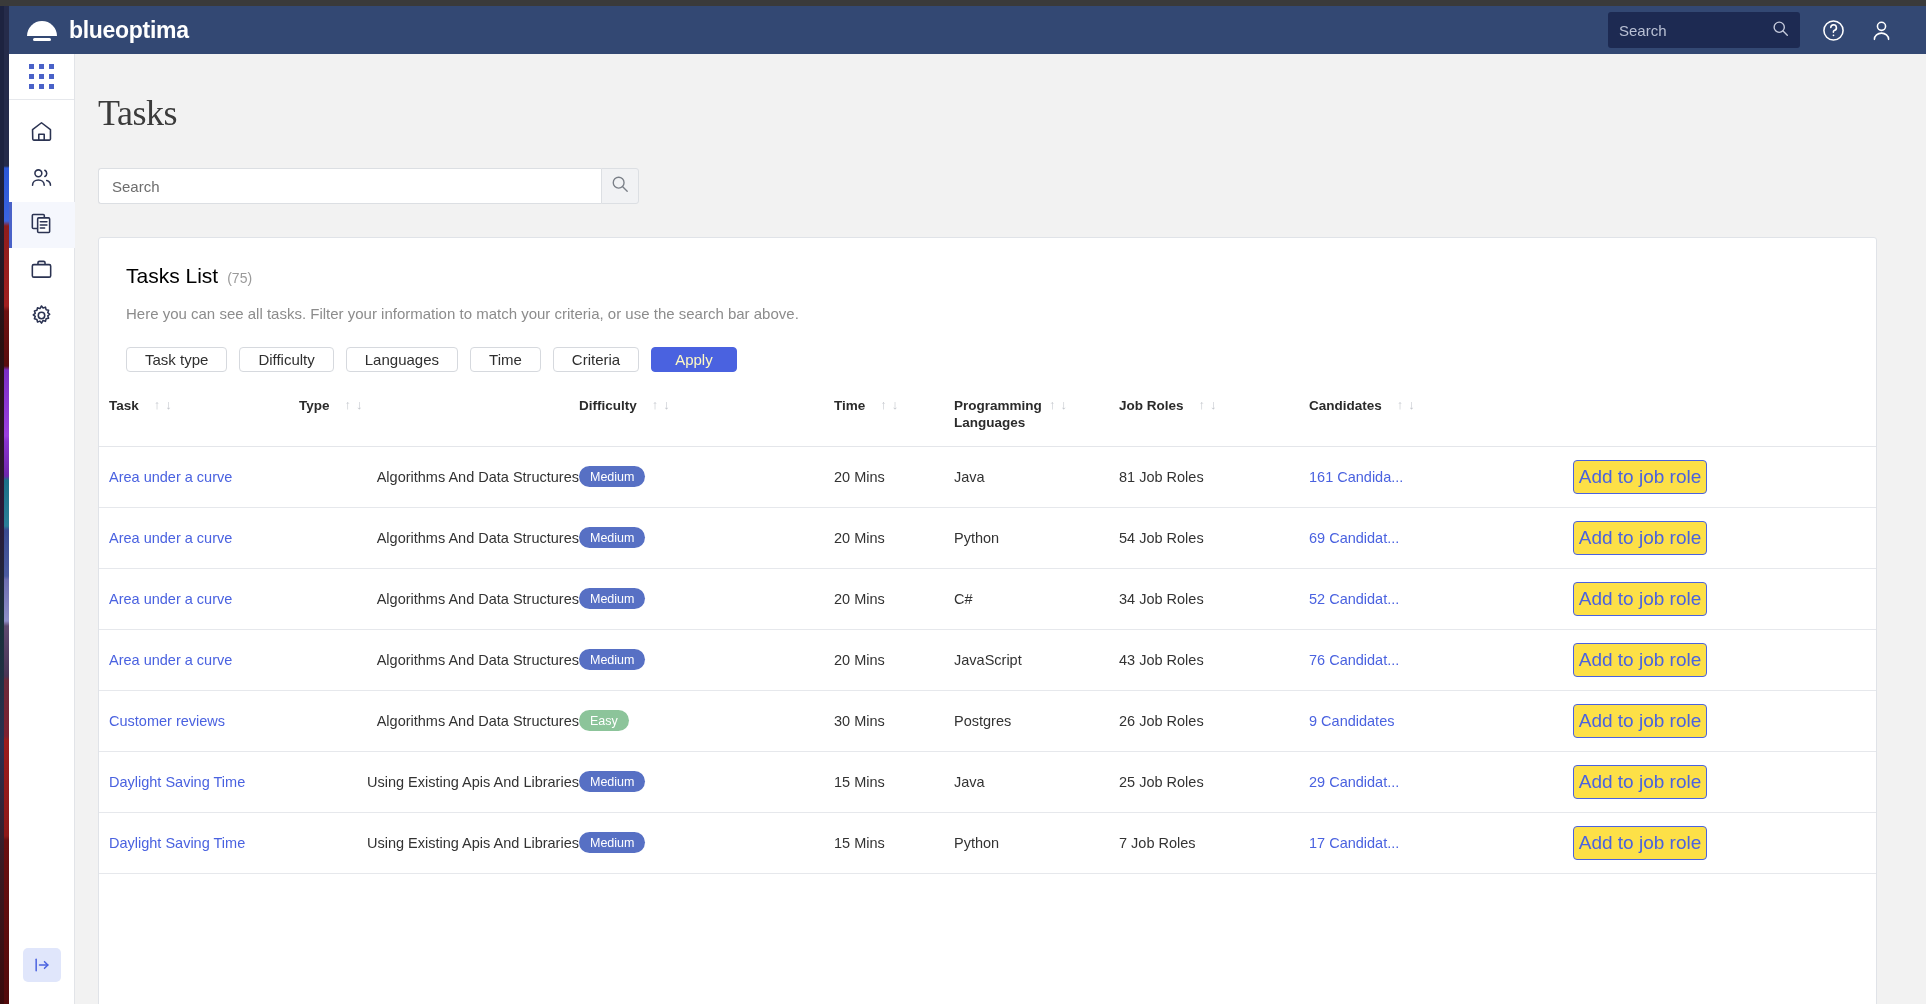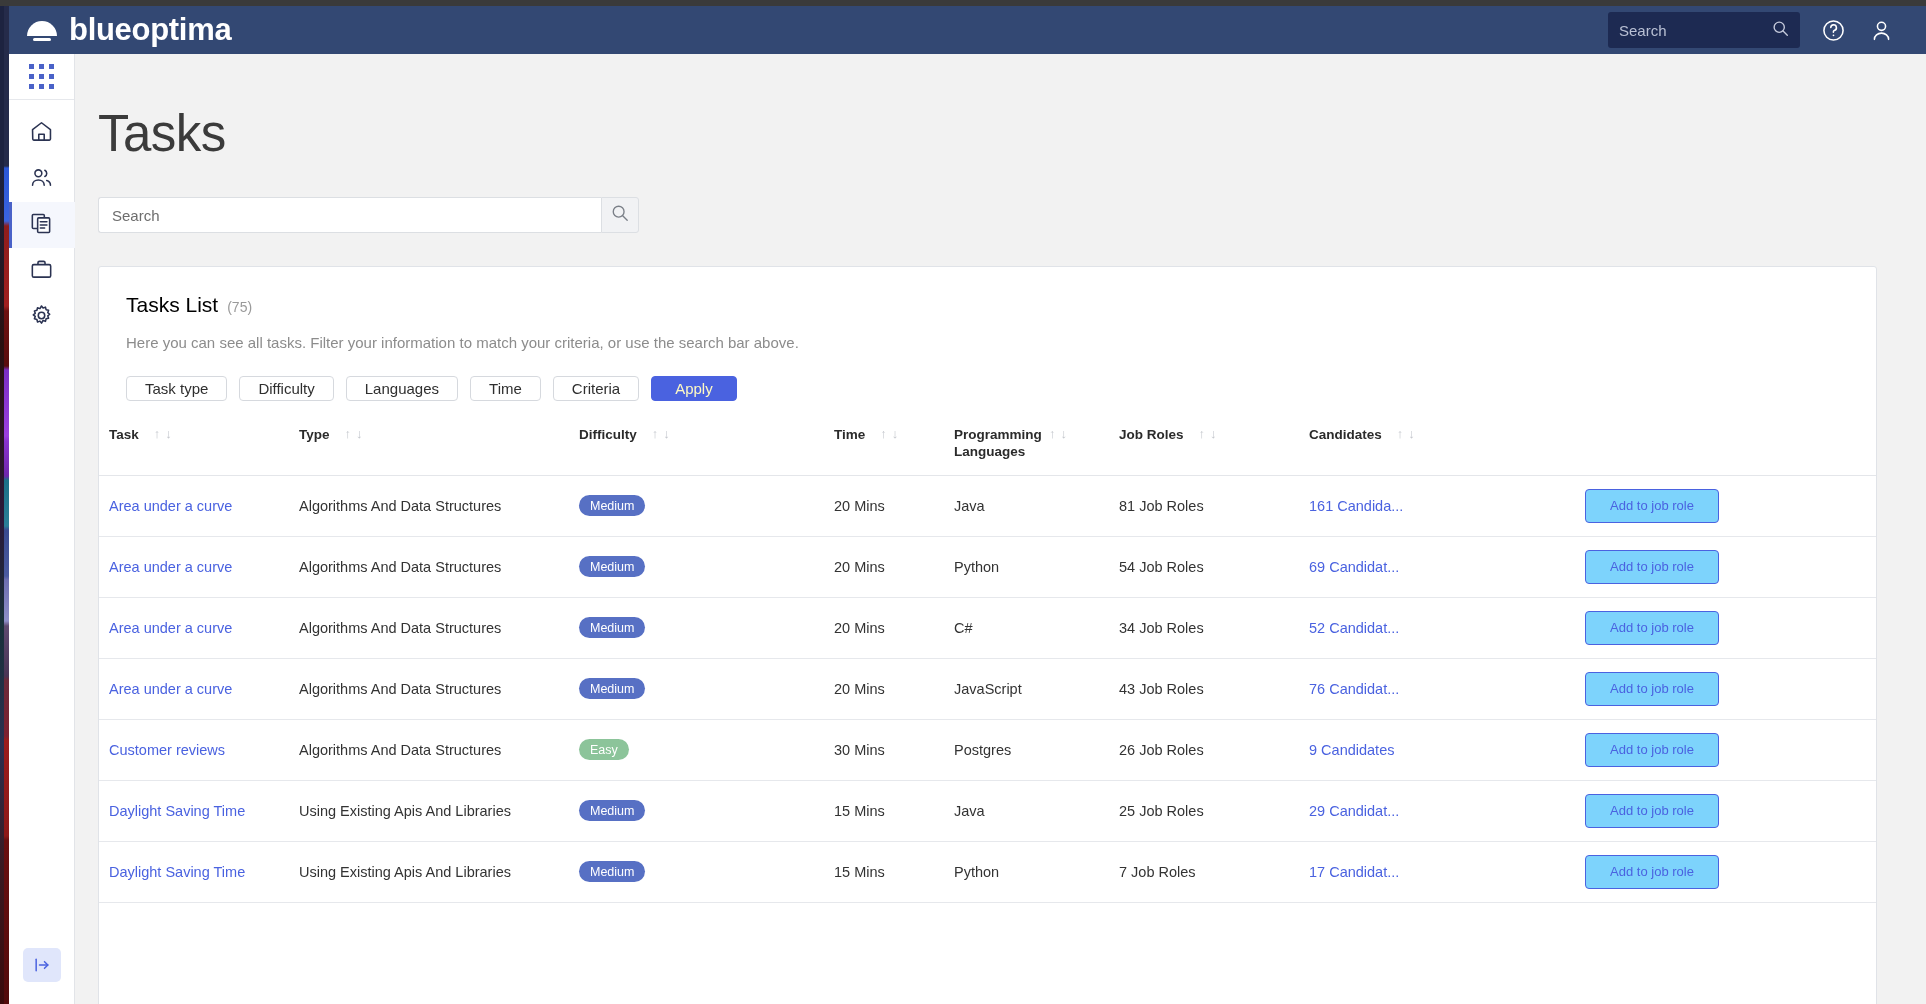--- a/index.html
+++ b/index.html
@@ -57,21 +57,21 @@
   .brand-mark::before {
     content: ""; position: absolute; left: 1px; top: 7px;
     width: 30px; height: 15px; background: #fff;
     border-radius: 15px 15px 0 0;
   }
   .brand-mark::after {
     content: ""; position: absolute; left: 7px; top: 24px;
     width: 18px; height: 3px; background: #fff; border-radius: 2px;
   }
   .brand-name {
-    color: #ffffff; font-size: 31px; font-weight: 700; letter-spacing: -0.3px;
+    color: #ffffff; font-size: 23px; font-weight: 700; letter-spacing: -0.3px;
   }
   .header-right {
     margin-left: auto; display: flex; align-items: center; gap: 18px; margin-right: 30px;
   }
   .hdr-search {
     width: 192px; height: 36px; background: #1d2a52; border-radius: 3px;
     display: flex; align-items: center; padding: 0 11px; gap: 8px;
   }
   .hdr-search-text { color: #b9c0d4; font-size: 15px; flex: 1; }
   .icon-btn { width: 30px; height: 30px; display: flex; align-items: center; justify-content: center; cursor: pointer; }
@@ -106,21 +106,21 @@
   }
 
   
   .main {
     position: absolute; left: 76px; top: 54px;
     width: 1850px; height: 950px;
     background: #f2f2f2;
     overflow: hidden;
   }
   .page-title {
-    margin: 50px 0 0 22px; font-size: 51px; font-weight: 400; color: #3b3b3b; letter-spacing: -0.5px;
+    margin: 38px 0 0 22px; font-size: 36px; font-weight: 400; color: #3b3b3b; letter-spacing: -0.5px; font-family: Liberation Serif, serif;
   }
 
   .searchbar-row { margin: 34px 0 0 22px; display: flex; }
   .searchbar {
     width: 503px; height: 36px; background: #fff;
     border: 1px solid #dcdfe3; border-right: none; border-radius: 3px 0 0 3px;
     display: flex; align-items: center; padding: 0 13px;
   }
   .searchbar-text { font-size: 15px; color: #6d6d6d; }
   .search-go {
@@ -161,42 +161,41 @@
     padding: 0 0 14px 0; vertical-align: top;
   }
   thead tr { border-bottom: 1px solid #e4e6ea; }
   .th-inner { display: flex; align-items: flex-start; gap: 15px; }
   .sorters { display: flex; gap: 5px; color: #c3c6cc; font-size: 13px; line-height: 1.1; cursor: pointer; }
   .sorters span { cursor: pointer; }
 
   tbody tr { border-bottom: 1px solid #e6e8ec; height: 61px; }
   tbody td { font-size: 14.5px; color: #333; padding: 0; vertical-align: middle; }
   .col-task { padding-left: 10px; width: 200px; }
-  .col-type { width: 280px; }
+  .col-type { width: 280px; text-align: right; }
   .col-diff { width: 255px; }
   .col-time { width: 120px; }
   .col-lang { width: 165px; }
   .col-roles { width: 190px; }
   .col-cand { width: 240px; }
   .col-act { }
 
   .task-link, .cand-link { color: #4a62e0; text-decoration: none; cursor: pointer; font-size: 14.5px; }
   .badge {
     display: inline-flex; align-items: center; justify-content: center;
     height: 21px; padding: 0 11px; border-radius: 11px;
     font-size: 12.5px; color: #ffffff;
   }
   .badge.medium { background: #5770c4; }
   .badge.easy { background: #8cc49a; }
 
   .add-btn {
     width: 134px; height: 34px; border: 1px solid #4a62e0; border-radius: 4px;
-    background: #7dd3fc; color: #4a62e0; font-size: 13px; cursor: pointer;
+    background: #fde047; color: #4a62e0; font-size: 19px; cursor: pointer;
     font-family: "Liberation Sans", sans-serif;
-    margin-left: 12px;
   }
   .col-act-wrap { display: flex; justify-content: flex-start; padding-left: 24px; }
 </style>
 </head>
 <body>
 
 <div class="os-strip"></div>
 <div class="edge-rainbow"></div>
 <div class="edge-rainbow-dark"></div>
 

